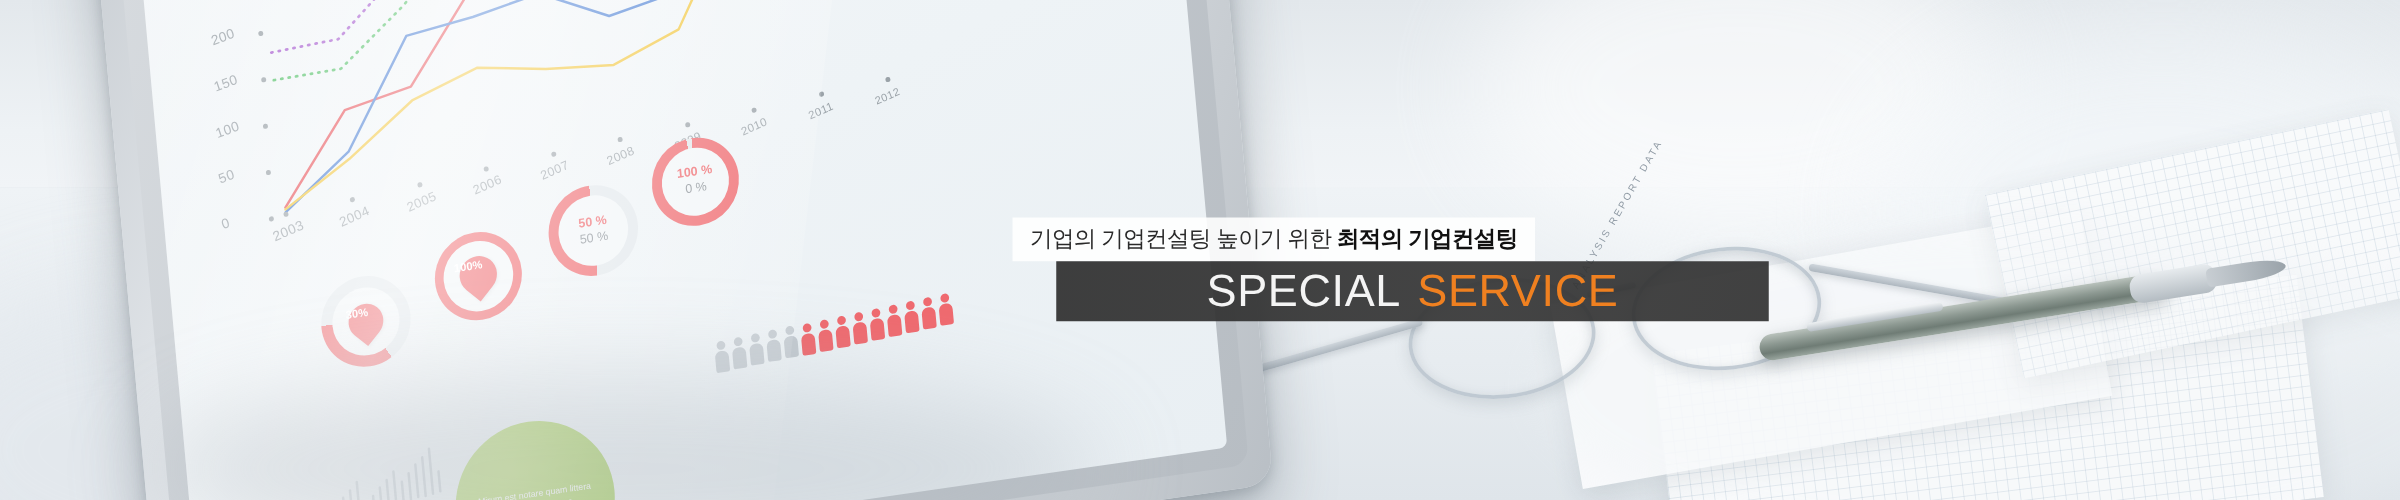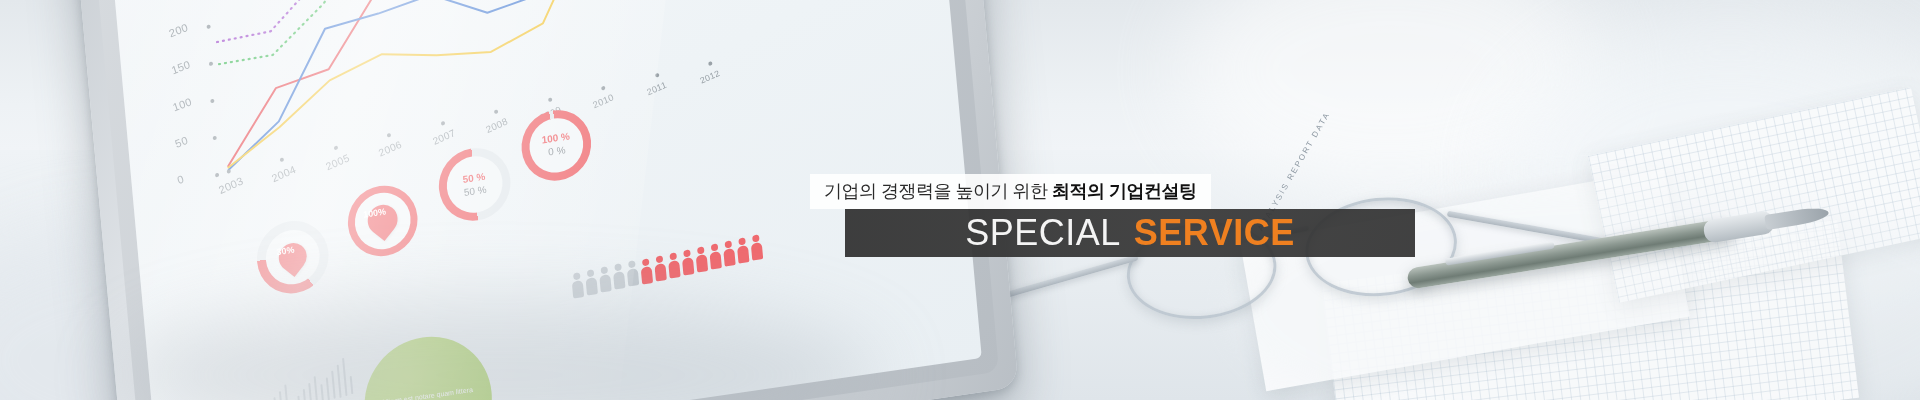--- a/index.html
+++ b/index.html
@@ -111,21 +111,21 @@
   }
   #subtitle-bar b { font-weight:700; color:#111; }
   #title-bar {
     position:absolute; left:845px; top:209px; width:570px; height:48px;
     background:linear-gradient(90deg, rgba(48,48,48,.93) 0%, rgba(55,55,55,.93) 60%, rgba(45,45,45,.90) 100%);
     display:flex; align-items:center; justify-content:center; gap:13px;
     font-size:36px; letter-spacing:.5px; font-weight:400; line-height:1;
   }
   #title-bar .w1 { color:#f4f4f4; }
   #title-bar .w2 { color:#5cb0ea; }
-  #title-bar .w3 { color:#ef8020;font-weight:bold; }
+  #title-bar .w3 { color:#ef8020; }
 </style>
 </head>
 <body>
 
 <div id="stage">
 
   <div class="desk-top"></div>
   <div class="desk-bottom"></div>
 
   <div class="blur-blob" style="left:1180px;top:-60px;width:420px;height:260px;background:#ffffff;"></div>
@@ -319,21 +319,21 @@
         </div>
 
       <div class="screen-sheen"></div>
     </div>
   </div>
 
   <div class="blur-blob" style="left:120px;top:300px;width:760px;height:150px;background:#aab3bb;opacity:.35;"></div>
 
   <div id="overlay">
     <div id="subtitle-bar">
-      <span>기업의 경쟁력을 높이기 위한 </span><b>최적의 기업컨설팅</b>
+      <span>기업의 기업컨설팅 높이기 위한 </span><b>최적의 기업컨설팅</b>
     </div>
     <div id="title-bar">
       <span class="w1">SPECIAL</span>
       <span class="w3">SERVICE</span>
     </div>
   </div>
 
 </div>
 
 </body></html>

